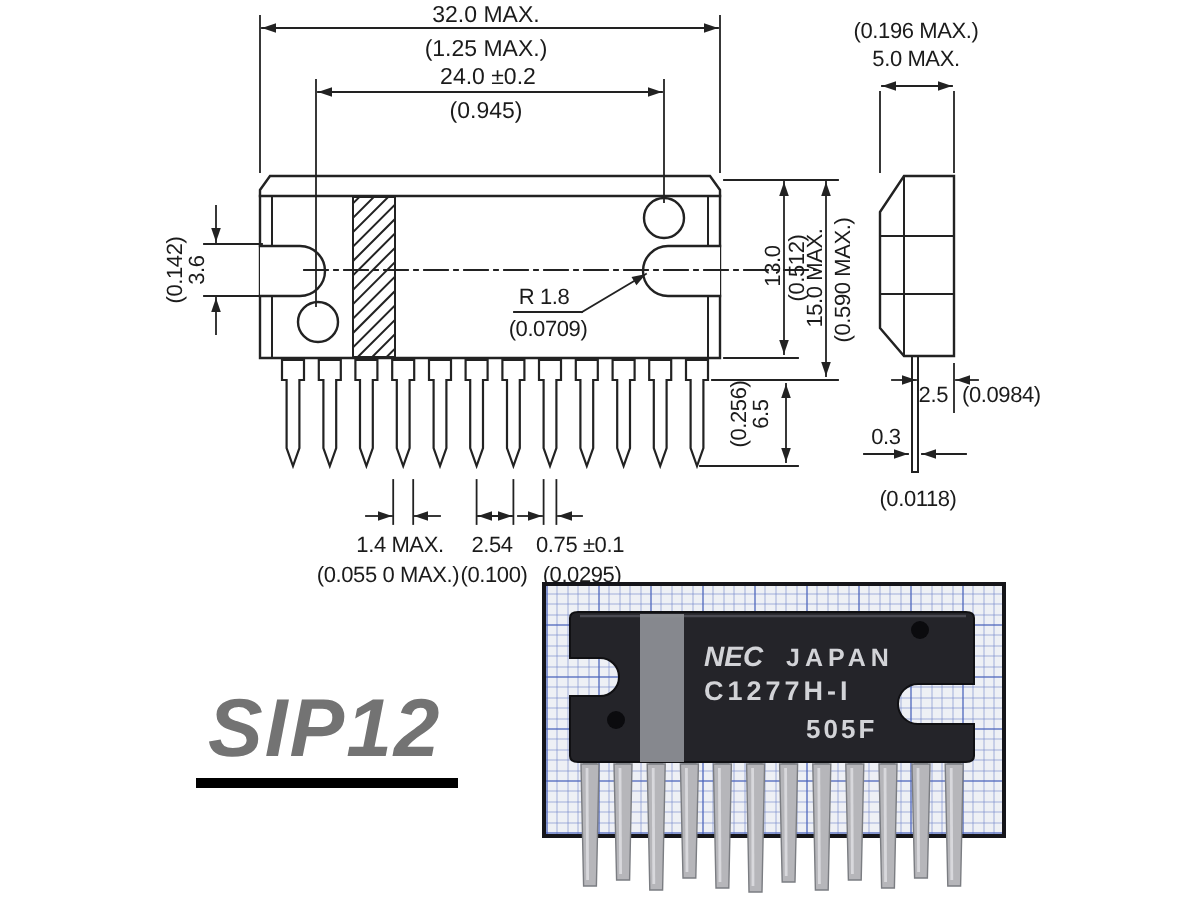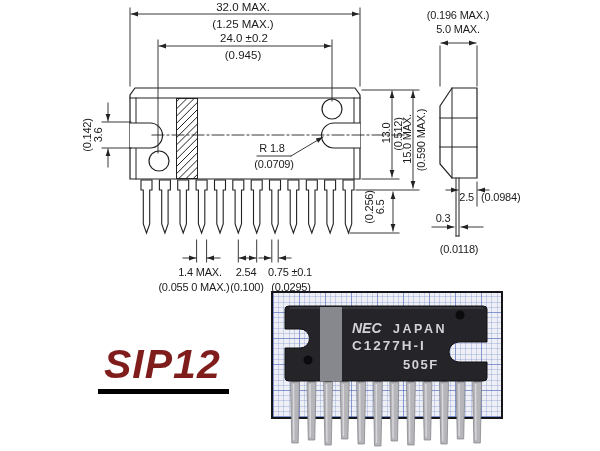--- a/index.html
+++ b/index.html
@@ -1,21 +1,21 @@
 <!DOCTYPE html>
 <html><head>
 <meta charset="utf-8">
 <style>
   html,body{margin:0;padding:0;background:#ffffff;}
   .stage{position:relative;width:600px;height:451px;background:#ffffff;overflow:hidden;
          font-family:"Liberation Sans",sans-serif;}
   svg text{font-family:"Liberation Sans",sans-serif;}
   .dim{font-size:11px;fill:#1b1b1b;letter-spacing:-0.2px;}
   .dimbig{font-size:11.5px;fill:#1b1b1b;}
-  .pkg-label{position:absolute;left:98px;top:341px;color:#7f1d1d;
+  .pkg-label{position:absolute;left:98px;top:341px;color:#737373;
     font:italic bold 41px "Liberation Sans",sans-serif;letter-spacing:1px;
     border-bottom:5px solid #000;padding:0 8px 1px 6px;}
   .photo{position:absolute;left:271px;top:291px;width:232px;height:128px;
     box-sizing:border-box;border:2px solid #15151a;background-color:#eef0f5;
     background-image:
       repeating-linear-gradient(90deg, rgba(70,95,185,0.50) 0 1px, transparent 1px 26px),
       repeating-linear-gradient(0deg, rgba(70,95,185,0.50) 0 1px, transparent 1px 26px),
       repeating-linear-gradient(90deg, rgba(110,130,200,0.30) 0 1px, transparent 1px 5.2px),
       repeating-linear-gradient(0deg, rgba(110,130,200,0.30) 0 1px, transparent 1px 5.2px);}
   .photo svg{display:block;}

